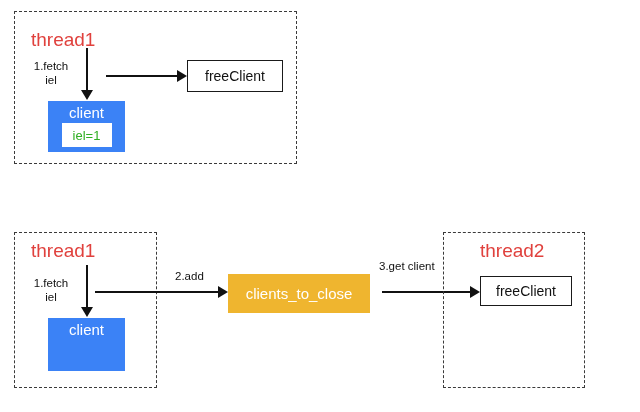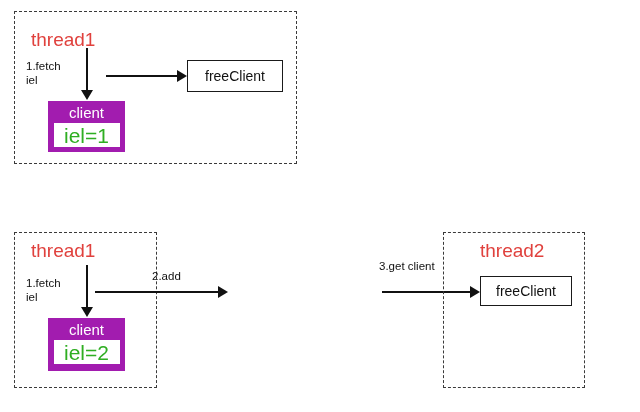--- a/index.html
+++ b/index.html
@@ -48,40 +48,40 @@
     align-items: center;
     justify-content: center;
     color: #111111;
     font-size: 14px;
     white-space: nowrap;
   }
 
   
   .client-box {
     position: absolute;
-    background: #a21caf;
+    background: #3b82f6;
     box-sizing: border-box;
     display: flex;
     flex-direction: column;
     align-items: center;
     justify-content: flex-start;
   }
   .client-label {
     color: #ffffff;
     font-size: 15px;
     line-height: 17px;
     padding-top: 3px;
     white-space: nowrap;
   }
   .client-value {
     background: #ffffff;
     color: #2fae22;
-    font-size: 21px;
+    font-size: 13px;
     line-height: 17px;
-    width: 66px;
+    width: 50px;
     height: 24px;
     display: flex;
     align-items: center;
     justify-content: center;
     margin-top: 2px;
     white-space: nowrap;
   }
 
   
   .queue-box {
@@ -130,20 +130,21 @@
 
   
   .edge-label {
     position: absolute;
     color: #111111;
     font-size: 11.5px;
     line-height: 13px;
     white-space: nowrap;
   }
   .edge-label.centered {
+    text-align: center;
   }
 </style>
 </head>
 <body>
 
 <div id="canvas">
 
   <div class="thread-box" style="left:14px; top:11px; width:283px; height:153px;"></div>
 
   <div class="thread-title" style="left:31px; top:30px;">thread1</div>
@@ -174,28 +175,30 @@
 
   <div class="edge-label centered" style="left:26px; top:277px; width:50px;">1.fetch</div>
   <div class="edge-label centered" style="left:26px; top:291px; width:50px;">iel</div>
 
   <div class="arrow-v" style="left:86px; top:265px; height:43px;">
     <div class="head"></div>
   </div>
 
   <div class="client-box" style="left:48px; top:318px; width:77px; height:53px;">
     <span class="client-label">client</span>
-    <span class="client-value">iel=2</span>
-  </div>
-
-  <div class="edge-label" style="left:152px; top:270px;">2.add</div>
+  </div>
+
+  <div class="edge-label" style="left:175px; top:270px;">2.add</div>
   <div class="arrow-h" style="left:95px; top:291px; width:124px;">
     <div class="head"></div>
   </div>
 
+  <div class="queue-box" style="left:228px; top:274px; width:142px; height:39px;">
+    <span>clients_to_close</span>
+  </div>
 
   <div class="edge-label" style="left:379px; top:260px;">3.get client</div>
   <div class="arrow-h" style="left:382px; top:291px; width:89px;">
     <div class="head"></div>
   </div>
 
   <div class="thread-box" style="left:443px; top:232px; width:142px; height:156px;"></div>
 
   <div class="thread-title" style="left:456px; top:241px;margin-left:24px;">thread2</div>
 

